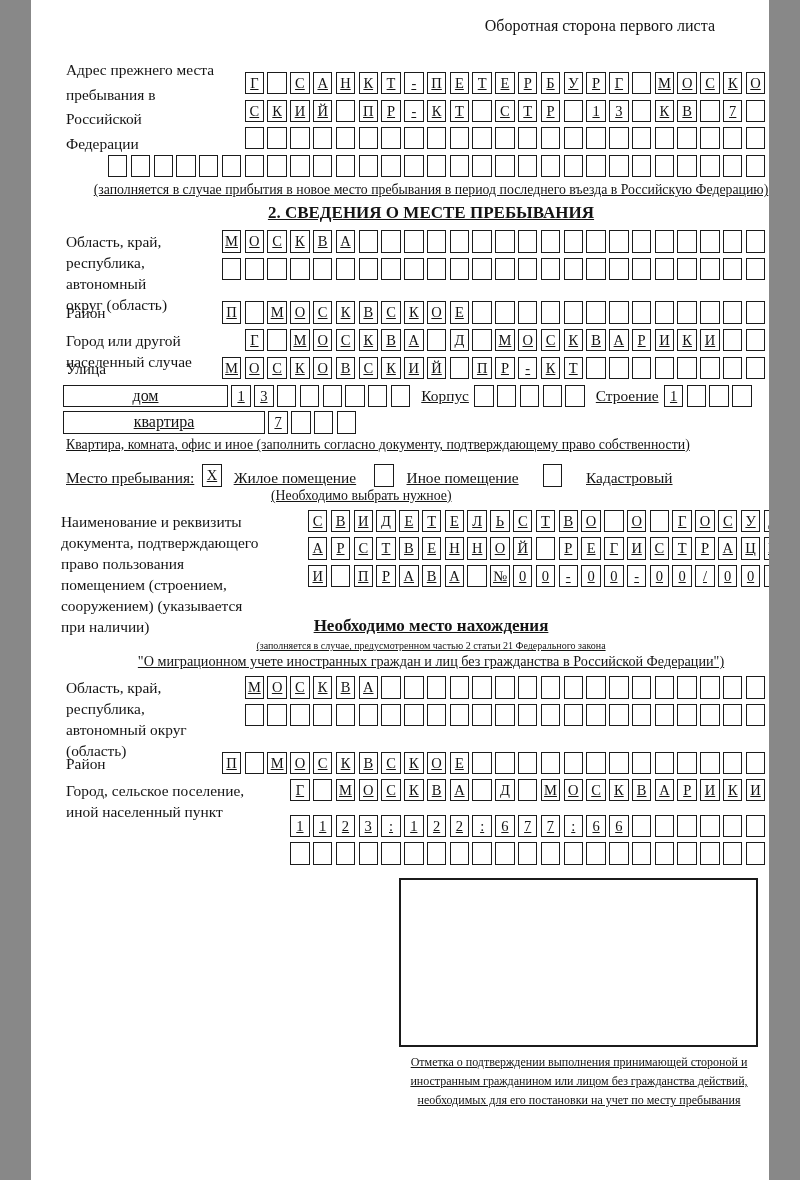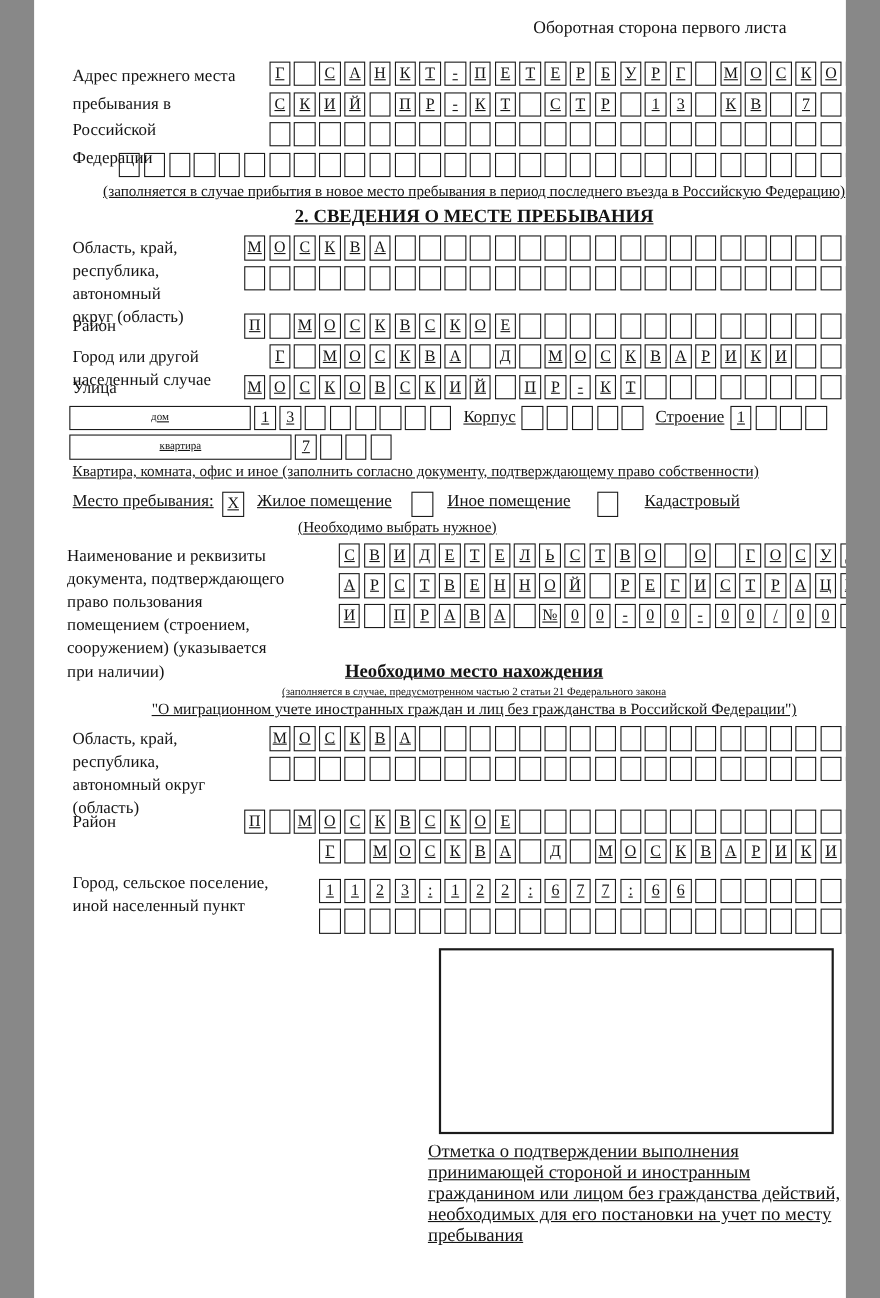--- a/index.html
+++ b/index.html
@@ -38,71 +38,71 @@
     border:1.6px solid #1b1b1b;
     margin-left:3.4px;
     text-align:center;
     font-size:14.5px; line-height:20.5px;
     flex:0 0 auto;
     background:#fff;
   }
   .wide-box {
     display:inline-block;
     height:20.3px; border:1.6px solid #1b1b1b;
-    text-align:center; font-size:10px; line-height:20.5px;
+    text-align:center; font-size:16px; line-height:20.5px;
     flex:0 0 auto;
   }
   .inline-row {
     display:flex; align-items:center;
     margin-left:32px; width:725px;
     height:23.5px; margin-bottom:3px;
   }
   .mid-label { font-size:15.4px; margin:0 2px 0 11px; flex:0 0 auto; }
   .note {
     font-size:13.8px; margin-left:35px; margin-bottom:2px;
   }
   .note-center {
     text-align:center; font-size:13.8px; width:760px; margin:1px 0 2px 20px;
   }
   .sec-title {
     text-align:center; font-size:17px; font-weight:bold;
     width:760px; margin:5px 0 7px 20px;
   }
   .stayrow {
-    display:flex; align-items:flex-start;
+    display:flex; align-items:flex-end;
     margin-left:35px; margin-top:10px; height:23.5px;
     font-size:15.4px;
   }
   .checkbox {
     display:inline-block; width:17.4px; height:20.3px;
     border:1.6px solid #1b1b1b; text-align:center;
     font-size:14.5px; line-height:20.5px; flex:0 0 auto;
   }
   .stamp-box {
     margin:12px 0 0 368px;
     width:355px; height:165px;
     border:2px solid #1b1b1b;
   }
   .stamp-caption {
     margin:6px 0 0 358px;
     width:380px;
-    text-align:left;
-    font-size:17px; line-height:19px;
+    text-align:center;
+    font-size:12px; line-height:19px;
   }
   .mb20 { margin-bottom:20px; }
   .mb24 { margin-bottom:24px; }
 </style>
 </head>
 <body>
 
 <div class="page">
 
   <div class="corner">Оборотная сторона первого листа</div>
 
-  <section class="field" style="padding-top:56px;">
+  <section class="field" style="padding-top:72px;">
     <div class="label" style="top:58px; line-height:24.5px; width:148px;">Адрес прежнего места пребывания в Российской Федерации</div>
     <div class="boxrow">
         <span class="cell">Г</span>
         <span class="cell"></span>
         <span class="cell">С</span>
         <span class="cell">А</span>
         <span class="cell">Н</span>
         <span class="cell">К</span>
         <span class="cell">Т</span>
         <span class="cell">-</span>
@@ -571,21 +571,21 @@
         <span class="cell"></span>
         <span class="cell"></span>
         <span class="cell"></span>
         <span class="cell"></span>
         <span class="cell"></span>
         <span class="cell"></span>
       </div>
   </section>
 
   <section class="field">
-    <div class="label" style="width:192px;margin-top:28px;">Город, сельское поселение, иной населенный пункт</div>
+    <div class="label" style="width:192px;">Город, сельское поселение, иной населенный пункт</div>
     <div class="boxrow">
         <span class="cell">Г</span>
         <span class="cell"></span>
         <span class="cell">М</span>
         <span class="cell">О</span>
         <span class="cell">С</span>
         <span class="cell">К</span>
         <span class="cell">В</span>
         <span class="cell">А</span>
         <span class="cell"></span>

